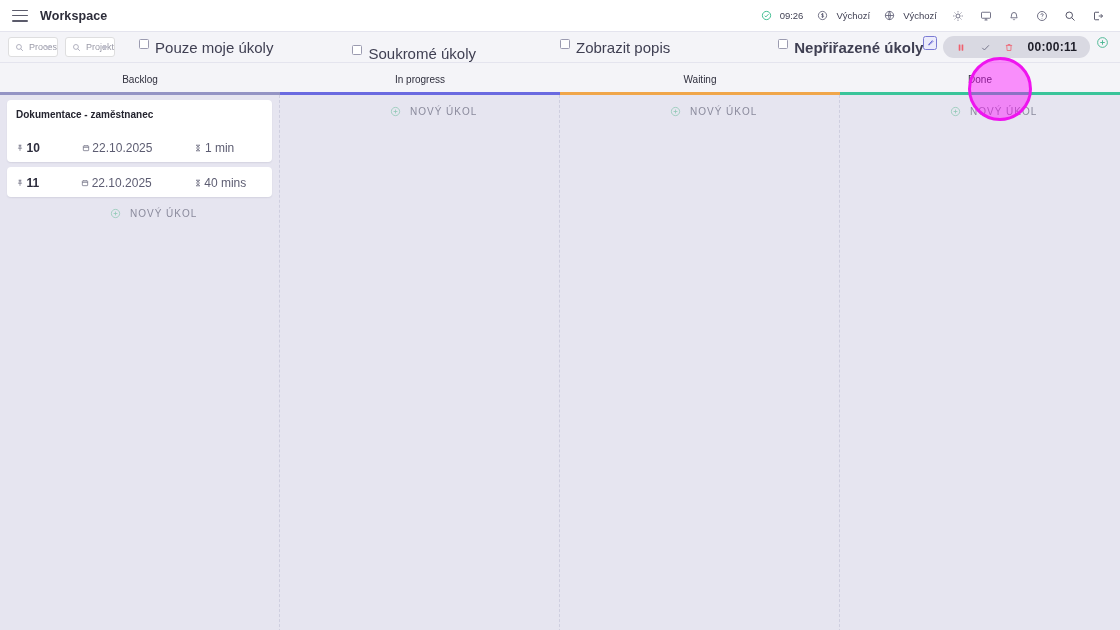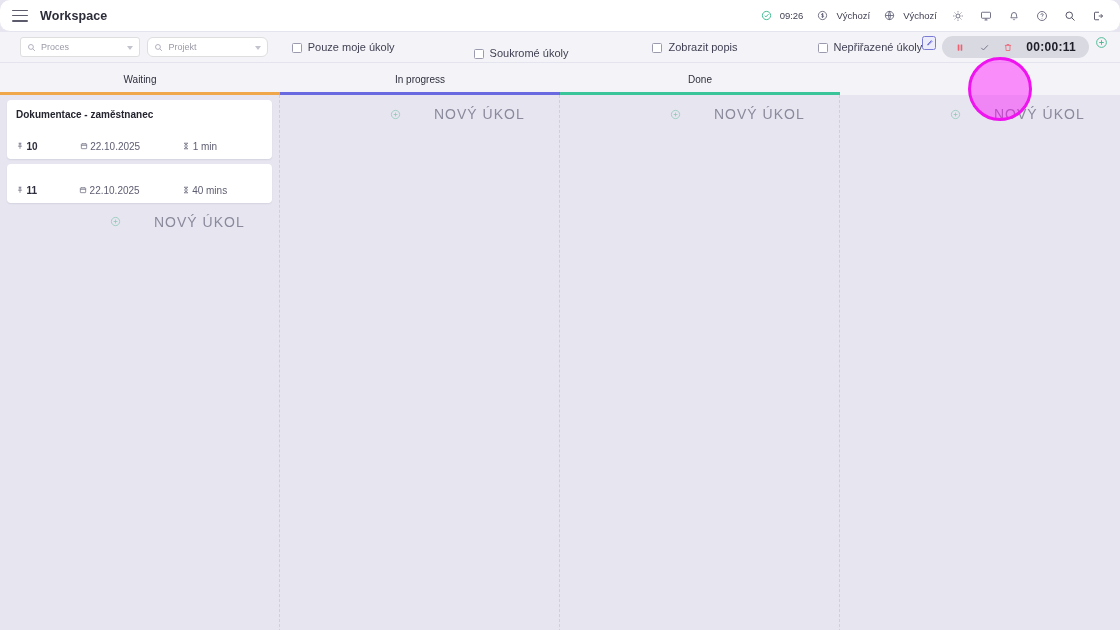--- a/index.html
+++ b/index.html
@@ -11,21 +11,20 @@
     overflow: hidden;
   }
 
   
   .topbar {
     height: 32px; width: 1120px;
     background: #ffffff;
     display: flex; align-items: center;
     border-bottom: 1px solid #e4e4ee;
     position: relative;
-    border-radius: 10px;
   }
   .hamburger {
     width: 16px; height: 12px;
     margin-left: 12px; margin-right: 12px;
     display: flex; flex-direction: column; justify-content: space-between;
     cursor: pointer; flex: none;
   }
   .hamburger i { display: block; height: 1.6px; background: #5b5b6b; border-radius: 1px; }
   .ws-title {
     font-size: 12.5px; font-weight: bold; color: #2d2d3a;
@@ -51,42 +50,42 @@
     display: flex; align-items: center;
     position: relative;
   }
   .selectbox {
     height: 20px; background: #fff;
     border: 1px solid #dededf; border-radius: 3px;
     display: flex; align-items: center;
     font-size: 9px; color: #9a9aa8;
     position: relative; cursor: pointer;
   }
-  .sb1 { width: 148px; margin-left: 20px; }
-  .sb2 { width: 148px; margin-left: 7px; border-radius: 6px; }
+  .sb1 { width: 148px; margin-left: 8px; }
+  .sb2 { width: 148px; margin-left: 7px; }
   .selectbox .mag { margin: 0 5px 0 6px; }
   .caret {
     position: absolute; right: 6px; top: 50%;
     width: 0; height: 0; margin-top: -1px;
     border-left: 3.5px solid transparent;
     border-right: 3.5px solid transparent;
     border-top: 4px solid #c3c3cf;
   }
   .cbwrap {
-    display: flex; align-items: flex-end; gap: 6px;
-    font-size: 11px; color: #3f3f52; cursor: pointer; white-space: nowrap;
+    display: flex; align-items: flex-start; gap: 6px;
+    font-size: 15px; color: #3f3f52; cursor: pointer; white-space: nowrap;
   }
   .cbox {
     width: 10px; height: 10px; background: #fff;
     border: 1.3px solid #9b9bb0; border-radius: 1.5px; flex: none;
   }
   .cb-a { margin-left: 24px; }
   .cb-b { margin-left: 79px; margin-top: 12px; }
   .cb-c { margin-left: 84px; }
-  .cb-d { margin-left: 80px; }
+  .cb-d { margin-left: 108px; font-weight: bold; }
 
   .toolbar-right {
     margin-left: auto; display: flex; align-items: flex-start;
     gap: 6px; padding-right: 12px;
   }
   .edit-sq {
     width: 14px; height: 14px; border: 1.3px solid #7b7bd4;
     border-radius: 2.5px; background: #ececfb;
     display: flex; align-items: center; justify-content: center;
     cursor: pointer; flex: none;
@@ -149,34 +148,34 @@
     padding: 9px 9px 7px 9px;
     box-shadow: 0 1px 1.5px rgba(60,60,90,.10);
     cursor: pointer;
   }
   .card-title {
     font-size: 10px; font-weight: bold; color: #24242f;
     line-height: 1.25; margin-bottom: 19px;
   }
   .card-meta {
     display: flex; align-items: center; gap: 20px;
-    font-size: 10px; color: #5d5d72; white-space: nowrap; margin-top: 12px;
+    font-size: 12px; color: #5d5d72; white-space: nowrap;
   }
   .meta-grp { display: flex; align-items: center; gap: 2.5px; }
   .meta-grp .num { font-weight: bold; color: #2d2d3d; }
   .meta-sep { width: 2px; }
 
   .newtask {
     display: flex; align-items: center; gap: 9px;
     padding: 6px 0 6px 0;
     justify-content: flex-start;
     cursor: pointer;
   }
   .newtask .lbl {
-    font-size: 14px; color: #8a8a9c; letter-spacing: 1px; font-weight: 500; margin-left: 24px;
+    font-size: 10px; color: #8a8a9c; letter-spacing: 1px; font-weight: 500;
   }
   .nt-indent-1 { padding-left: 103px; }
   .nt-indent-2 { padding-left: 103px; }
 </style>
 </head>
 <body>
 
 <div class="topbar">
   <div class="hamburger">
     <i></i>
@@ -367,26 +366,30 @@
       </span>
     </div>
 
   </div>
 
   <div class="click-dot"></div>
 </div>
 
 <div class="coltabs">
   <div class="coltab">
-    <span>Waiting</span>
-    <span class="bar" style="background:#f0a64a"></span>
+    <span>Backlog</span>
+    <span class="bar" style="background:#9494c4"></span>
   </div>
   <div class="coltab">
     <span>In progress</span>
     <span class="bar" style="background:#6a6ae0"></span>
+  </div>
+  <div class="coltab">
+    <span>Waiting</span>
+    <span class="bar" style="background:#f0a64a"></span>
   </div>
   <div class="coltab">
     <span>Done</span>
     <span class="bar" style="background:#39c49a"></span>
   </div>
 </div>
 
 <div class="board">
 
   <div class="column">

